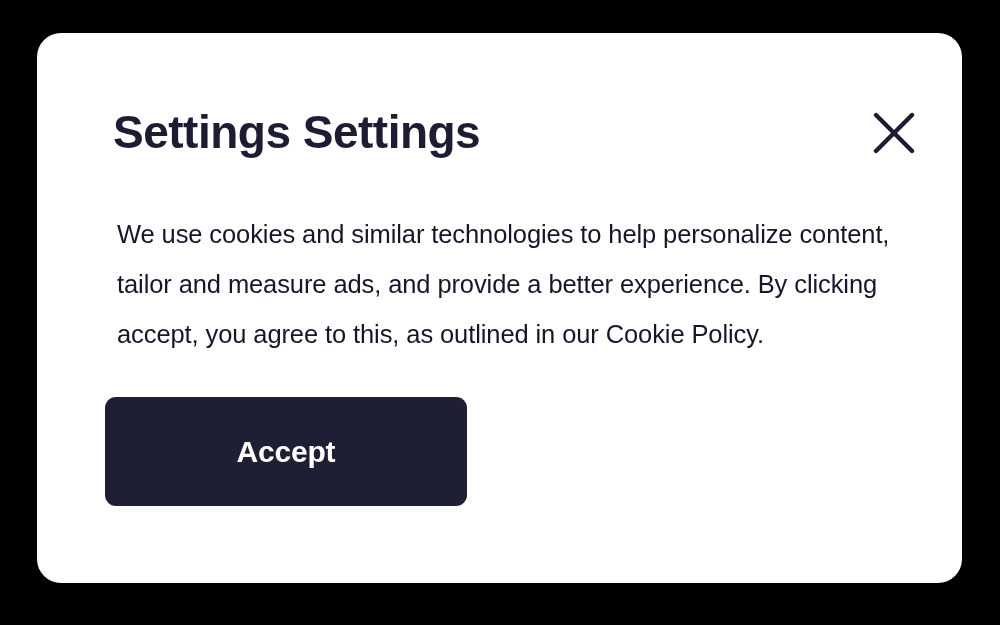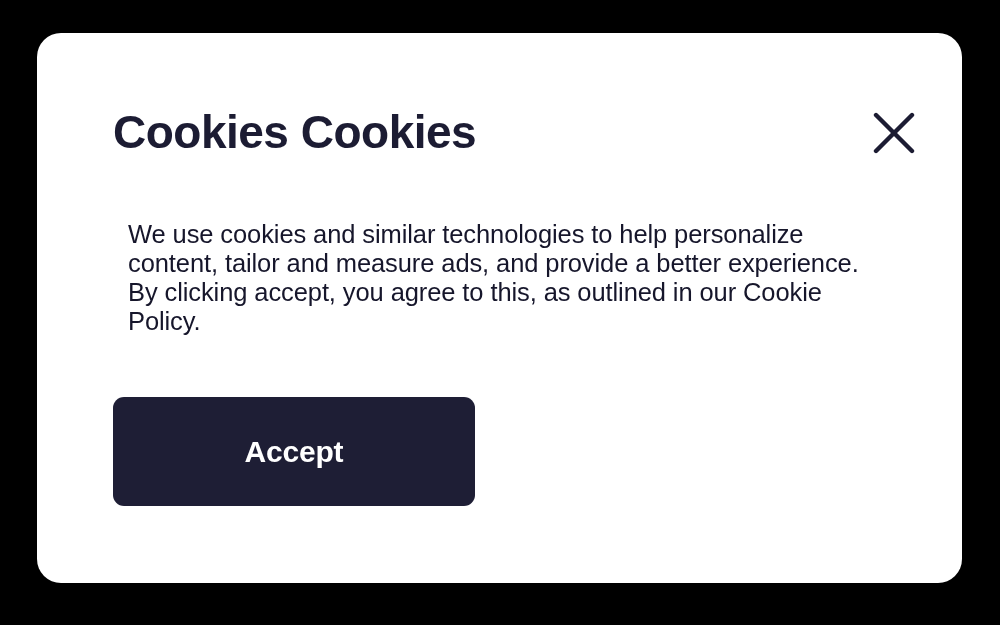--- a/index.html
+++ b/index.html
@@ -74,31 +74,31 @@
   }
 
   .dialog-body {
     position: absolute;
     left: 76px;
     top: 172px;
     width: 783px;
   }
 
   .dialog-body-text {
-    margin: 15px;
+    margin: 4px;
     font-family: "Liberation Sans", sans-serif;
     font-size: 25.5px;
-    line-height: 29px;
+    line-height: 50px;
     color: #16162B;
     letter-spacing: -0.1px;
   }
 
   .dialog-actions {
     position: absolute;
-    left: 76px;
+    left: 68px;
     top: 364px;
     display: flex;
   }
 
   .dialog-button {
     width: 362px;
     height: 109px;
     border: none;
     border-radius: 11px;
     font-family: "Liberation Sans", sans-serif;
@@ -123,21 +123,21 @@
   }
 </style>
 </head>
 <body>
 
 <div class="screen">
 
   <div class="cookie-dialog">
 
     <div class="dialog-header">
-      <h1 class="dialog-title">Cookies Cookies</h1>
+      <h1 class="dialog-title">Settings Settings</h1>
 
       <button class="close-button" aria-label="Close">
         <span>
           <svg width="42" height="42" viewBox="0 0 42 42" xmlns="http://www.w3.org/2000/svg">
             <line x1="3" y1="3" x2="39" y2="39" stroke="#1C1C33" stroke-width="4.4" stroke-linecap="round"></line>
             <line x1="39" y1="3" x2="3" y2="39" stroke="#1C1C33" stroke-width="4.4" stroke-linecap="round"></line>
           </svg>
         </span>
       </button>
     </div>

